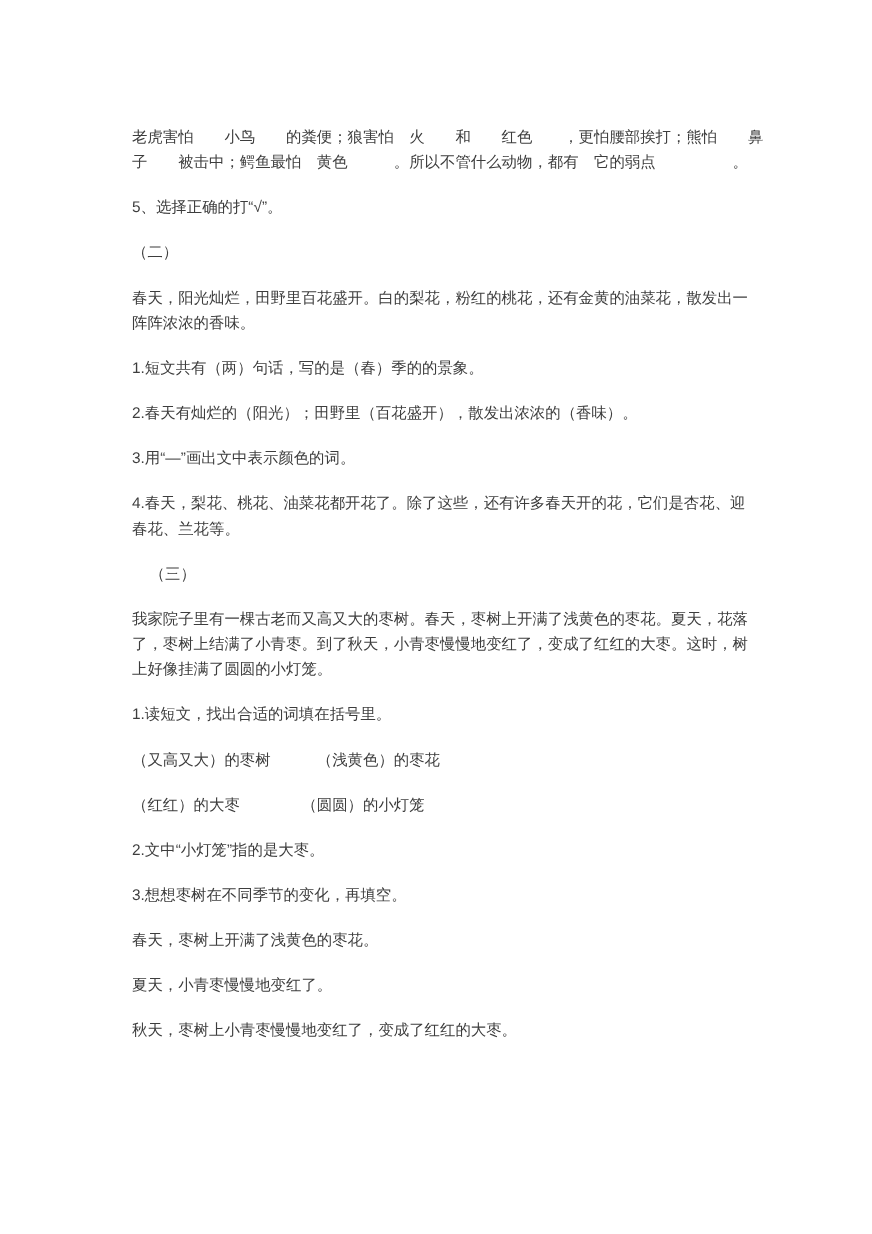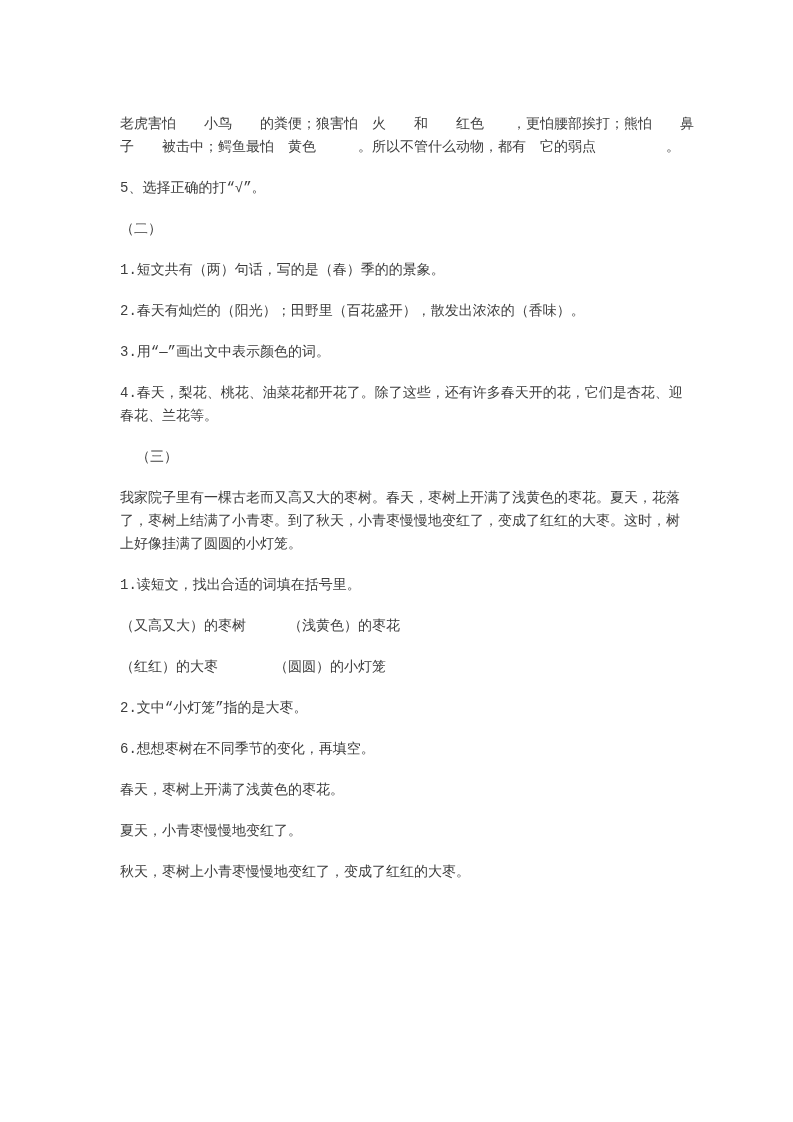--- a/index.html
+++ b/index.html
@@ -11,21 +11,21 @@
     width: 793px;
     height: 1122px;
     overflow: hidden;
   }
   .page {
     box-sizing: border-box;
     width: 793px;
     height: 1122px;
     padding: 113px 52px 0 120px;
     background: #ffffff;
-    font-family: Liberation Mono, monospace;
+    font-family: Liberation Sans, sans-serif;
     font-size: 14px;
     line-height: 23px;
     color: #3d3d3d;
   }
   .blk {
     margin: 0 0 18px 0;
     white-space: pre-wrap;
     width: 580px;
   }
   .indent1 {
@@ -38,20 +38,22 @@
 <div class="page">
 
   <p class="blk">老虎害怕　　小鸟　　的粪便；狼害怕　火　　和　　红色　　，更怕腰部挨打；熊怕　　鼻
 子　　被击中；鳄鱼最怕　黄色　　　。所以不管什么动物，都有　它的弱点　　　　　。</p>
 
   <p class="blk">5、选择正确的打“√”。</p>
 
 
   <p class="blk">（二）</p>
 
+  <p class="blk">春天，阳光灿烂，田野里百花盛开。白的梨花，粉红的桃花，还有金黄的油菜花，散发出一
+阵阵浓浓的香味。</p>
 
   <p class="blk">1.短文共有（两）句话，写的是（春）季的的景象。</p>
 
   <p class="blk">2.春天有灿烂的（阳光）；田野里（百花盛开），散发出浓浓的（香味）。</p>
 
   <p class="blk">3.用“—”画出文中表示颜色的词。</p>
 
   <p class="blk">4.春天，梨花、桃花、油菜花都开花了。除了这些，还有许多春天开的花，它们是杏花、迎
 春花、兰花等。</p>
 
@@ -62,21 +64,21 @@
 上好像挂满了圆圆的小灯笼。</p>
 
   <p class="blk">1.读短文，找出合适的词填在括号里。</p>
 
   <p class="blk">（又高又大）的枣树　　　（浅黄色）的枣花</p>
 
   <p class="blk">（红红）的大枣　　　　（圆圆）的小灯笼</p>
 
   <p class="blk">2.文中“小灯笼”指的是大枣。</p>
 
-  <p class="blk">6.想想枣树在不同季节的变化，再填空。</p>
+  <p class="blk">3.想想枣树在不同季节的变化，再填空。</p>
 
   <p class="blk">春天，枣树上开满了浅黄色的枣花。</p>
 
   <p class="blk">夏天，小青枣慢慢地变红了。</p>
 
   <p class="blk">秋天，枣树上小青枣慢慢地变红了，变成了红红的大枣。</p>
 
 </div>
 
 </body></html>

